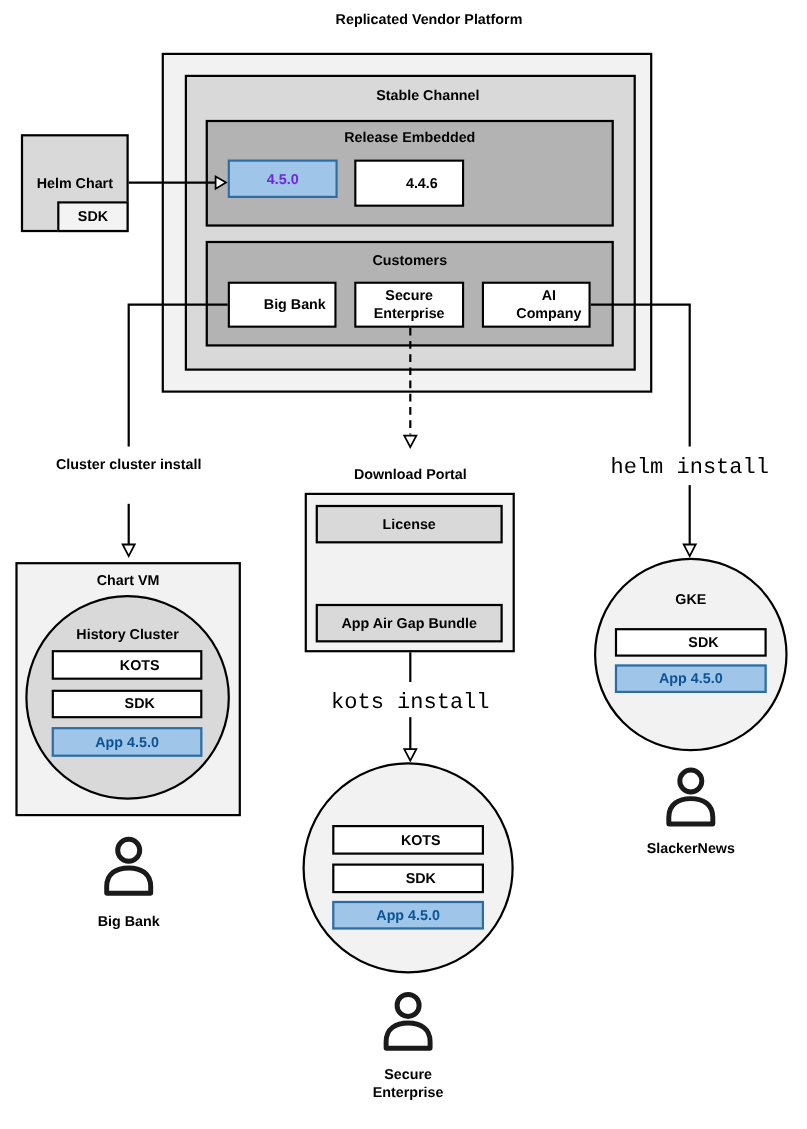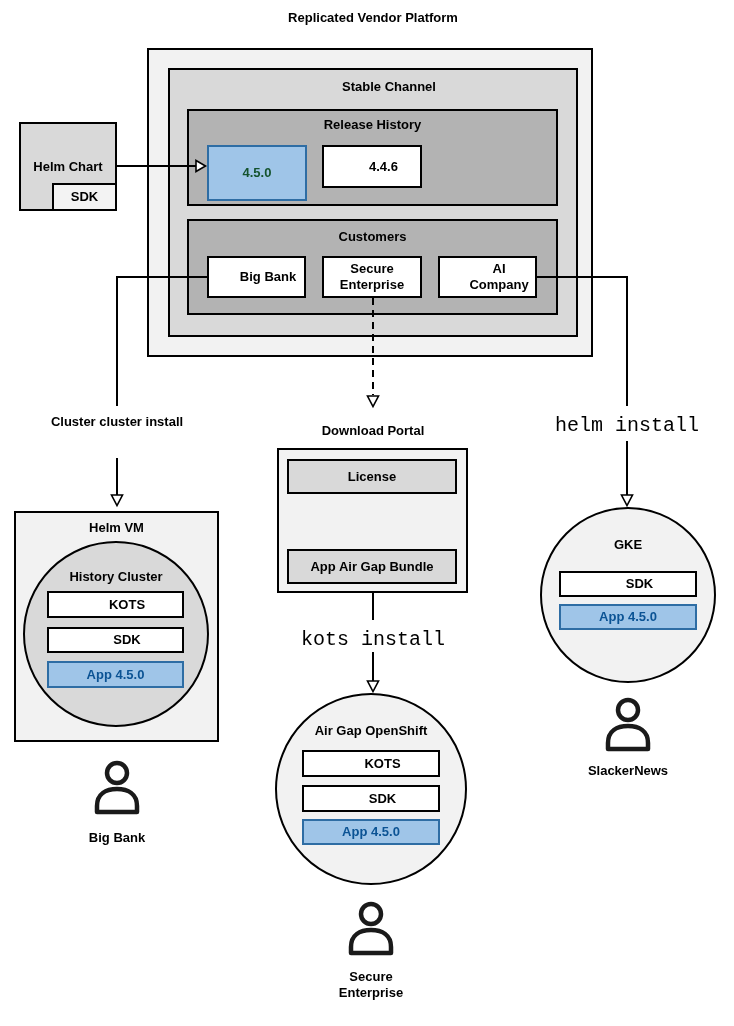--- a/index.html
+++ b/index.html
@@ -62,31 +62,31 @@
   .person {
     position:absolute;
     z-index:5;
   }
 </style>
 </head>
 <body>
 
 <div class="canvas">
 
-  <div class="lbl" style="left:237px;top:10px;width:272px;">Replicated Vendor Platform</div>
+  <div class="lbl" style="left:254px;top:10px;width:272px;">Replicated Vendor Platform</div>
 
   <div class="box fill-light" style="left:147px;top:48px;width:446px;height:309px;"></div>
 
   <div class="box fill-mid" style="left:168px;top:68px;width:410px;height:269px;"></div>
   <div class="lbl" style="left:168px;top:79px;width:410px;margin-left:16px;">Stable Channel</div>
 
   <div class="box fill-dark" style="left:187px;top:109px;width:371px;height:97px;"></div>
-  <div class="lbl" style="left:187px;top:117px;width:371px;">Release History</div>
+  <div class="lbl" style="left:187px;top:117px;width:371px;">Release Embedded</div>
 
-  <div class="box flexc highlight" style="left: 207px; top: 145px; width: 100px; height: 56px; background: rgb(159, 197, 232); border-color: rgb(46, 109, 164); color: #14532d;">4.5.0</div>
+  <div class="box flexc highlight" style="left: 207px; top: 145px; width: 100px; height: 35px; background: rgb(159, 197, 232); border-color: rgb(46, 109, 164); color: #6d28d9;">4.5.0</div>
   <div class="box flexc fill-white" style="left:322px;top:145px;width:100px;height:43px;">4.4.6</div>
 
   <div class="box fill-dark" style="left:187px;top:219px;width:371px;height:96px;"></div>
   <div class="lbl" style="left:187px;top:229px;width:371px;">Customers</div>
 
   <div class="box flexc fill-white" style="left:207px;top:256px;width:99px;height:42px;">Big Bank</div>
   <div class="box flexc fill-white" style="left:322px;top:256px;width:100px;height:42px;padding:0 8px;">Secure Enterprise</div>
   <div class="box flexc fill-white" style="left:438px;top:256px;width:99px;height:42px;">AI Company</div>
 
   <div class="box fill-mid" style="left:19px;top:122px;width:98px;height:89px;"></div>
@@ -96,37 +96,36 @@
   <div class="lbl" style="left:45px;top:414px;width:144px;">Cluster cluster install</div>
   <div class="lbl mono" style="left:537px;top:414px;width:180px;">helm install</div>
   <div class="lbl mono" style="left:283px;top:628px;width:180px;">kots install</div>
 
   <div class="lbl" style="left:303px;top:423px;width:140px;">Download Portal</div>
   <div class="box fill-light" style="left:277px;top:448px;width:191px;height:145px;"></div>
   <div class="box flexc fill-mid" style="left:287px;top:459px;width:170px;height:35px;">License</div>
   <div class="box flexc fill-mid" style="left:287px;top:549px;width:170px;height:35px;">App Air Gap Bundle</div>
 
   <div class="box fill-light" style="left:14px;top:511px;width:205px;height:231px;"></div>
-  <div class="lbl" style="left:14px;top:520px;width:205px;">Helm VM</div>
+  <div class="lbl" style="left:14px;top:520px;width:205px;">Chart VM</div>
   <div class="box circle fill-mid" style="left:23px;top:541px;width:186px;height:186px;"></div>
   <div class="lbl" style="left:23px;top:569px;width:186px;">History Cluster</div>
   <div class="box flexc fill-white" style="left:47px;top:591px;width:137px;height:27px;">KOTS</div>
   <div class="box flexc fill-white" style="left:47px;top:627px;width:137px;height:26px;">SDK</div>
   <div class="box flexc highlight" style="left: 47px; top: 661px; width: 137px; height: 27px; background: rgb(159, 197, 232); border-color: rgb(46, 109, 164); color: rgb(11, 83, 148);">App 4.5.0</div>
 
   <div class="person" style="left:92px;top:760px;">
     <svg width="50" height="56" viewBox="0 0 50 56">
       <circle cx="25" cy="13" r="10" fill="#fff" stroke="#1a1a1a" stroke-width="4.5"></circle>
       <path d="M 5 52 L 5 46 C 5 34 14 29 25 29 C 36 29 45 34 45 46 L 45 52 Z" fill="#fff" stroke="#1a1a1a" stroke-width="4.5" stroke-linejoin="round"></path>
     </svg>
   </div>
   <div class="lbl" style="left:57px;top:830px;width:120px;">Big Bank</div>
 
   <div class="box circle fill-light" style="left:275px;top:693px;width:192px;height:192px;"></div>
-  <div class="lbl" style="left:275px;top:723px;width:192px;">Air Gap OpenShift</div>
   <div class="box flexc fill-white" style="left:302px;top:750px;width:138px;height:27px;">KOTS</div>
   <div class="box flexc fill-white" style="left:302px;top:785px;width:138px;height:27px;">SDK</div>
   <div class="box flexc highlight" style="left: 302px; top: 819px; width: 138px; height: 26px; background: rgb(159, 197, 232); border-color: rgb(46, 109, 164); color: rgb(11, 83, 148);">App 4.5.0</div>
 
   <div class="person" style="left:346px;top:901px;">
     <svg width="50" height="56" viewBox="0 0 50 56">
       <circle cx="25" cy="13" r="10" fill="#fff" stroke="#1a1a1a" stroke-width="4.5"></circle>
       <path d="M 5 52 L 5 46 C 5 34 14 29 25 29 C 36 29 45 34 45 46 L 45 52 Z" fill="#fff" stroke="#1a1a1a" stroke-width="4.5" stroke-linejoin="round"></path>
     </svg>
   </div>

